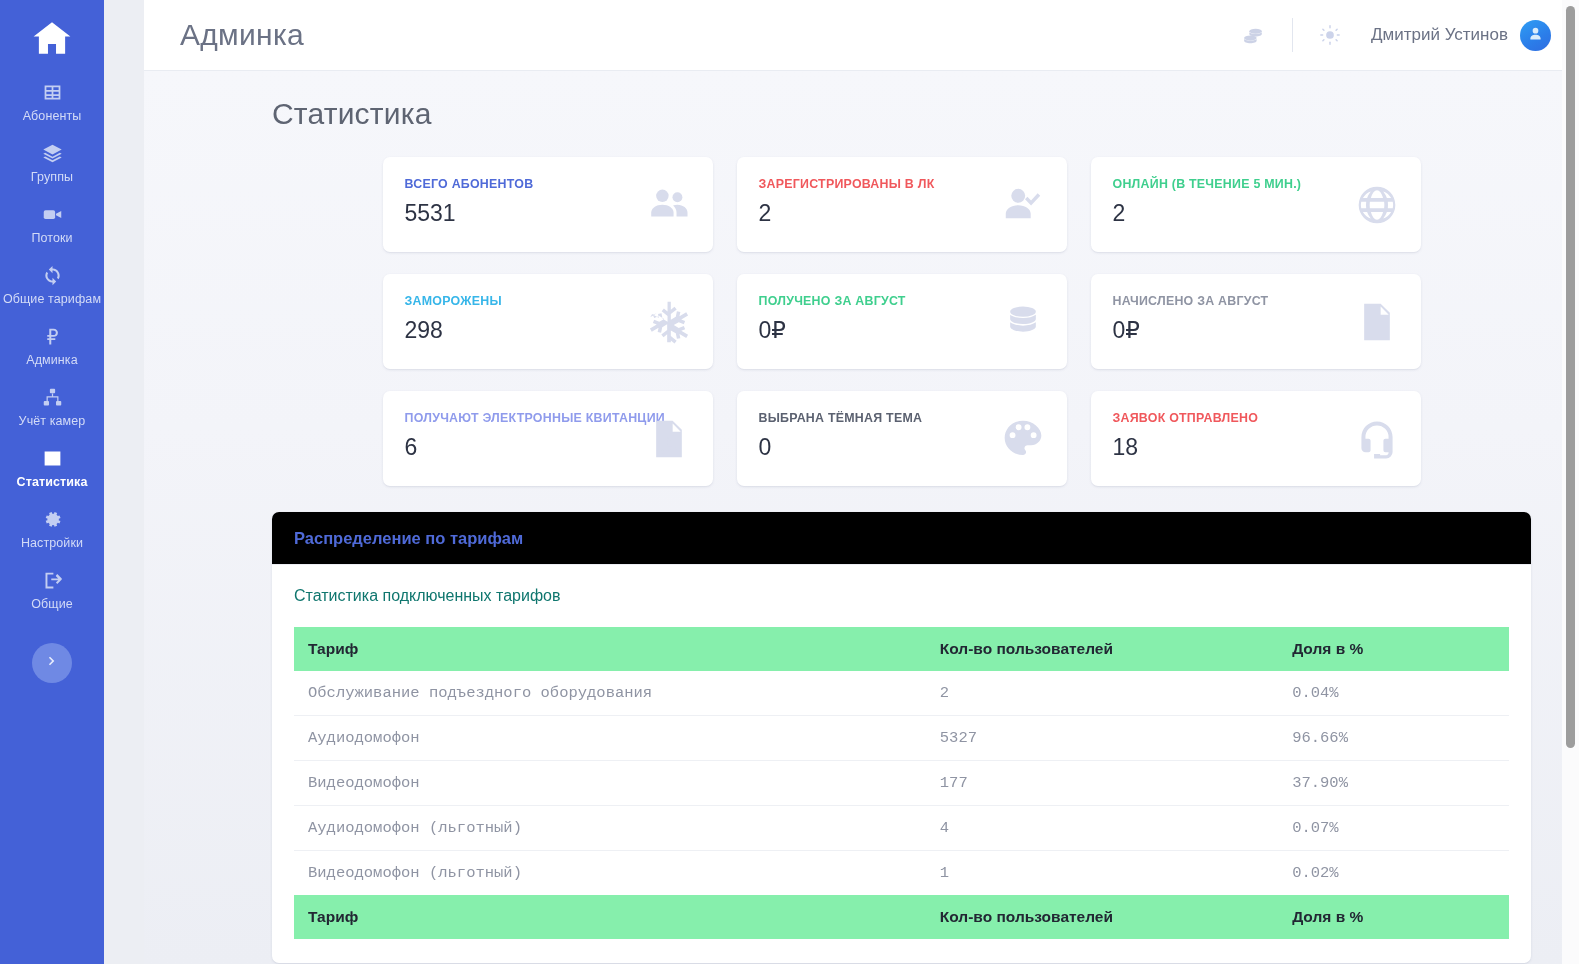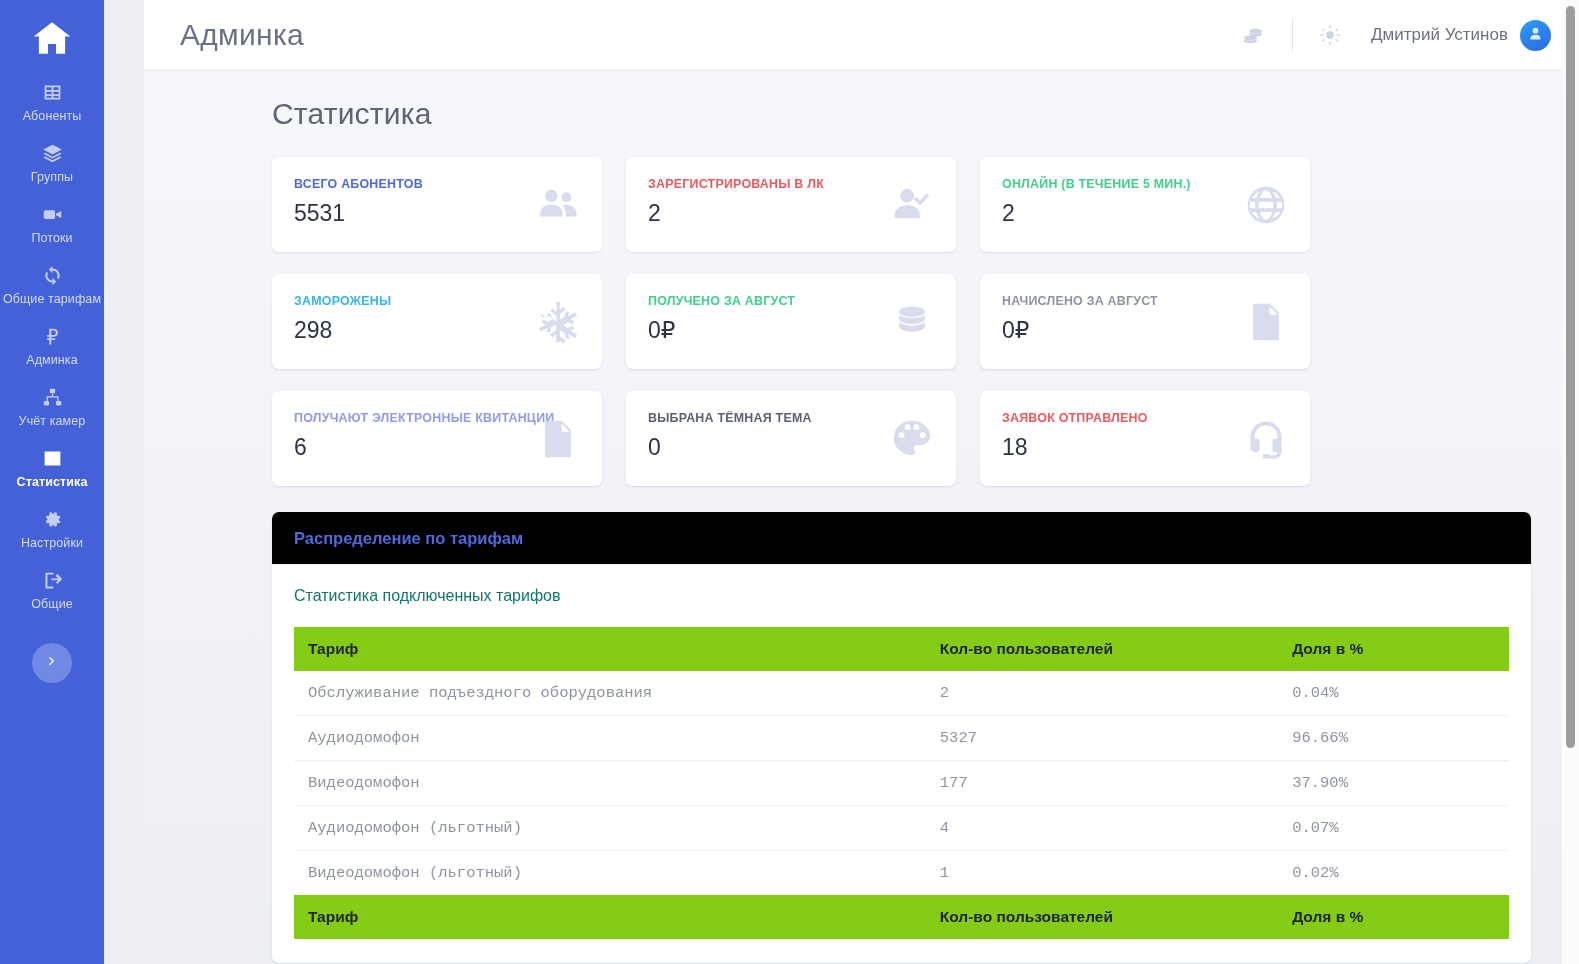--- a/index.html
+++ b/index.html
@@ -67,21 +67,21 @@
   
   .content {
     flex: 1; overflow: hidden; position: relative;
     background: linear-gradient(180deg,#f6f7fb 0%, #f3f4f9 40%, #eceef4 100%);
     padding: 0 0 0 0;
   }
   .content-inner { padding: 26px 48px 30px 128px; }
   .page-title { font-size: 30px; color: #5e6472; font-weight: normal; margin-bottom: 26px; letter-spacing: .2px; }
 
   
-  .cards { display: flex; flex-wrap: wrap; gap: 22px 24px; }
+  .cards { display: flex; flex-wrap: wrap; gap: 22px 24px; justify-content: center; }
   .stat-card {
     width: 330px; height: 95px; background: #ffffff; border-radius: 7px;
     box-shadow: 0 1px 3px rgba(60,70,110,.09), 0 1px 1px rgba(60,70,110,.05);
     padding: 20px 20px 0 22px; position: relative; overflow: hidden;
   }
   .stat-label { font-size: 12.4px; font-weight: bold; letter-spacing: .25px; text-transform: uppercase; line-height: 14px; }
   .stat-value { font-size: 23px; color: #2d3344; margin-top: 9px; font-weight: normal; }
   .stat-ic { position: absolute; right: 22px; top: 26px; width: 44px; height: 44px; }
   .stat-ic svg { width: 44px; height: 44px; fill: #d8dcec; }
 
@@ -93,21 +93,21 @@
   }
   .panel-head {
     background: #000000; padding: 17px 22px 16px; border-bottom: 1px solid #eceef4;
   }
   .panel-head-title { color: #4f6ad8; font-size: 16.5px; font-weight: bold; }
   .panel-body { padding: 22px 22px 24px; }
   .panel-sub { color: #0f766e; font-size: 16px; margin-bottom: 22px; }
 
   table.tariffs { width: 100%; border-collapse: collapse; table-layout: fixed; }
   table.tariffs th {
-    background: #84cc16; text-align: left; font-size: 15.5px; color: #222733;
+    background: #86efac; text-align: left; font-size: 15.5px; color: #222733;
     padding: 13px 14px; font-weight: bold;
   }
   table.tariffs td {
     padding: 13px 14px; font-size: 15.5px; color: #8f94a3; border-bottom: 1px solid #eef0f4; font-family: Liberation Mono, monospace;
   }
   table.tariffs tr:last-child td { border-bottom: none; }
   .col-name { width: 52%; }
   .col-count { width: 29%; }
   .col-share { width: 19%; }
 

